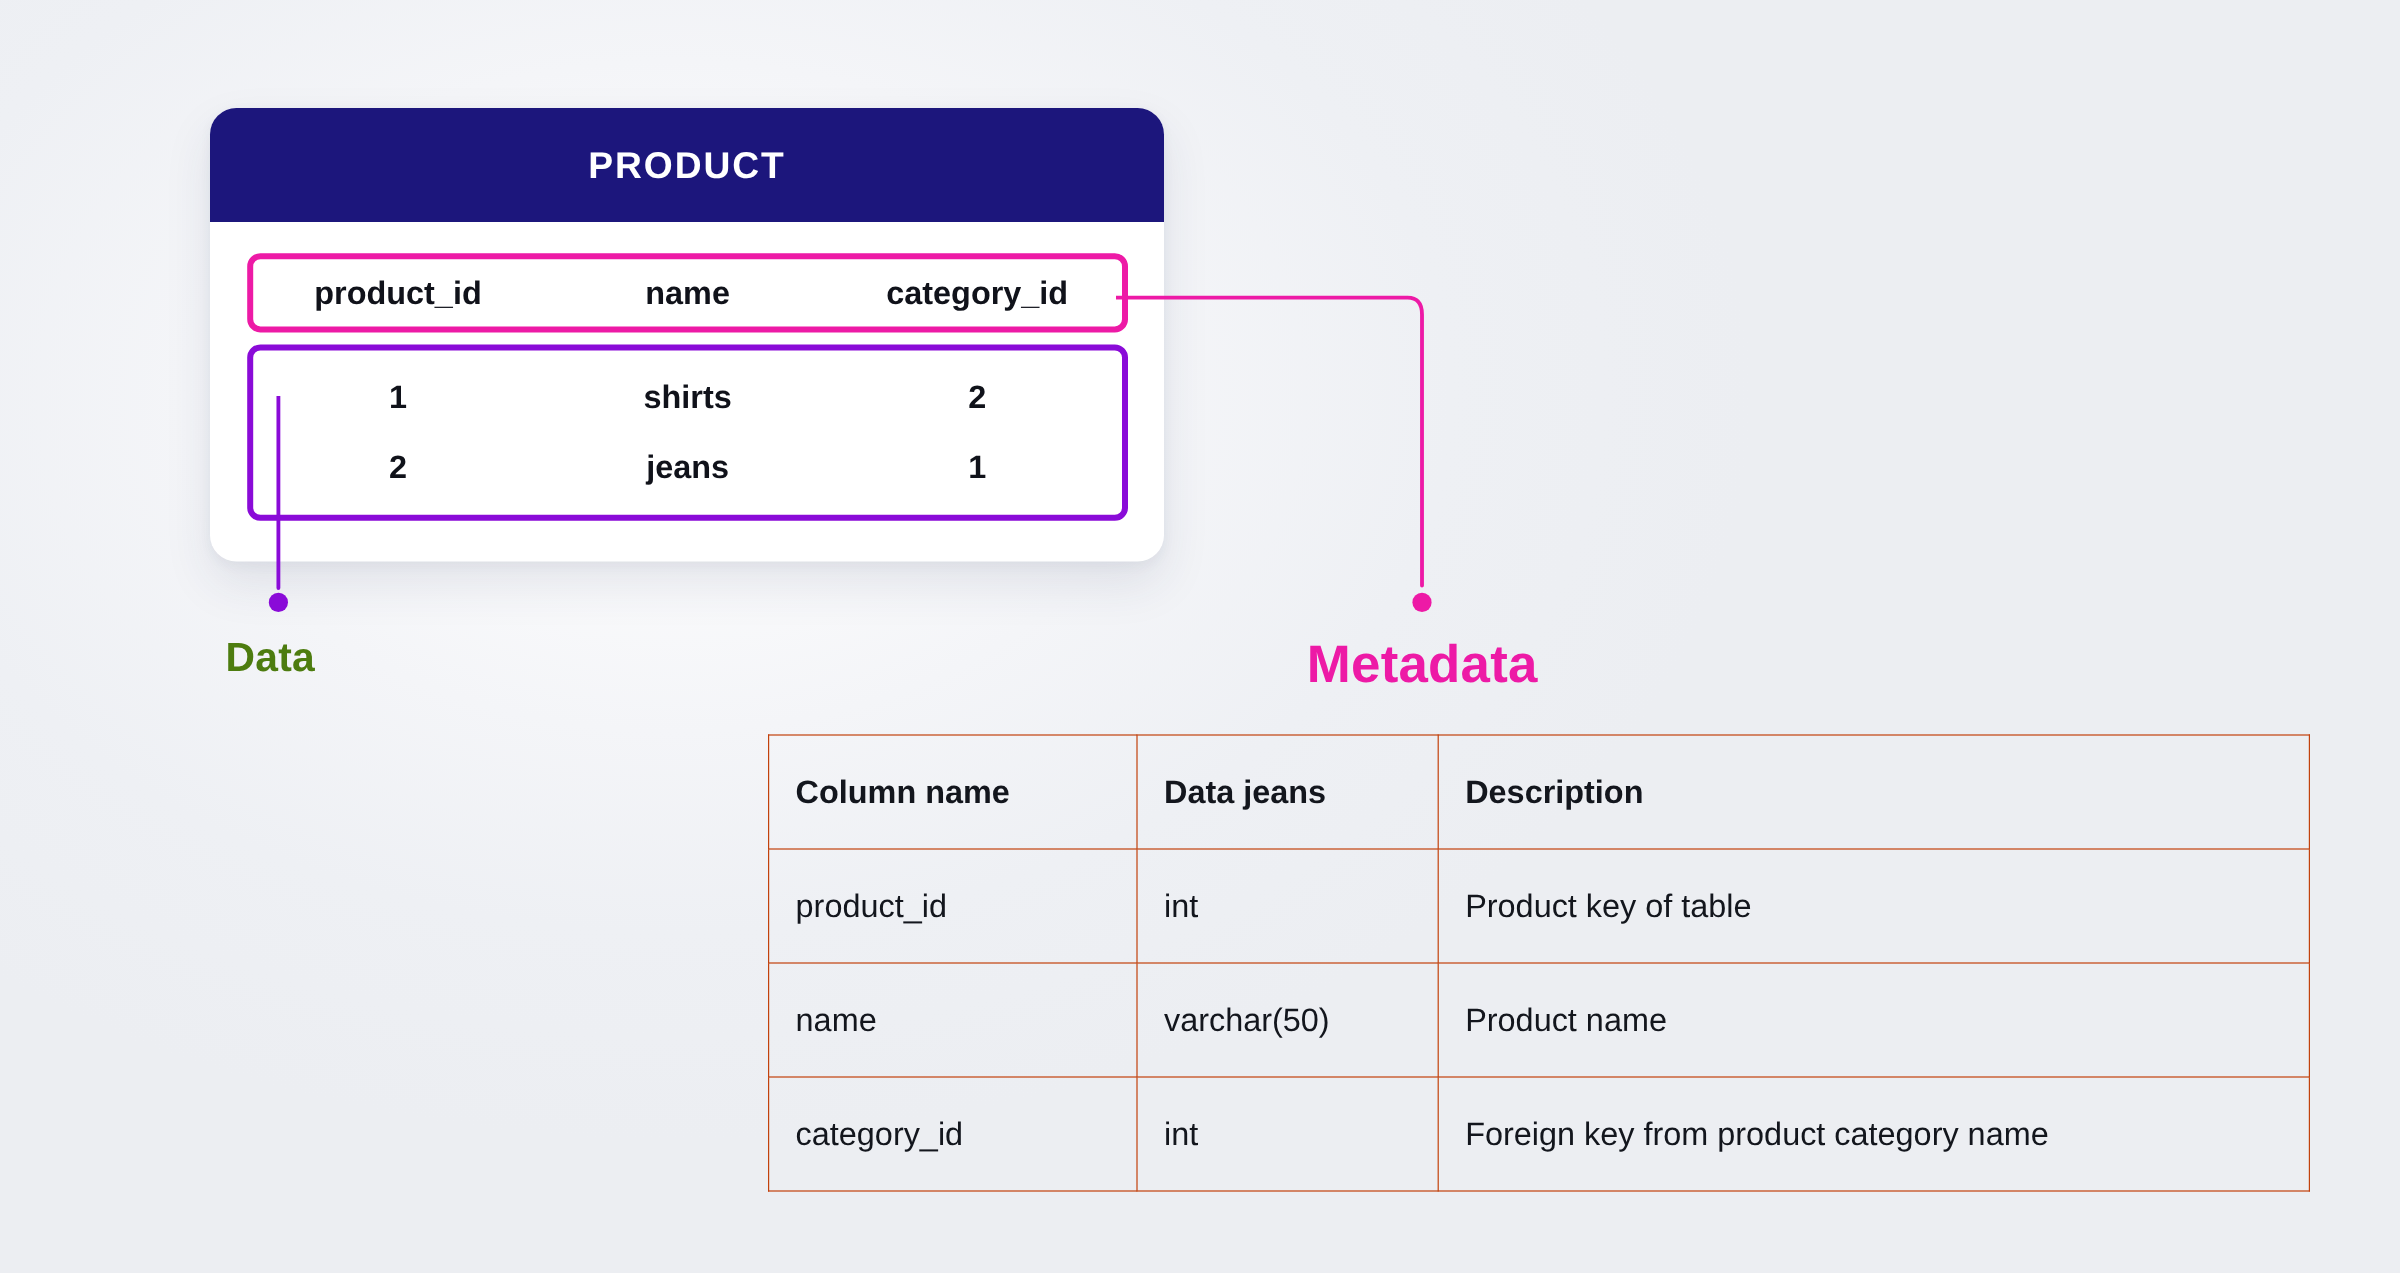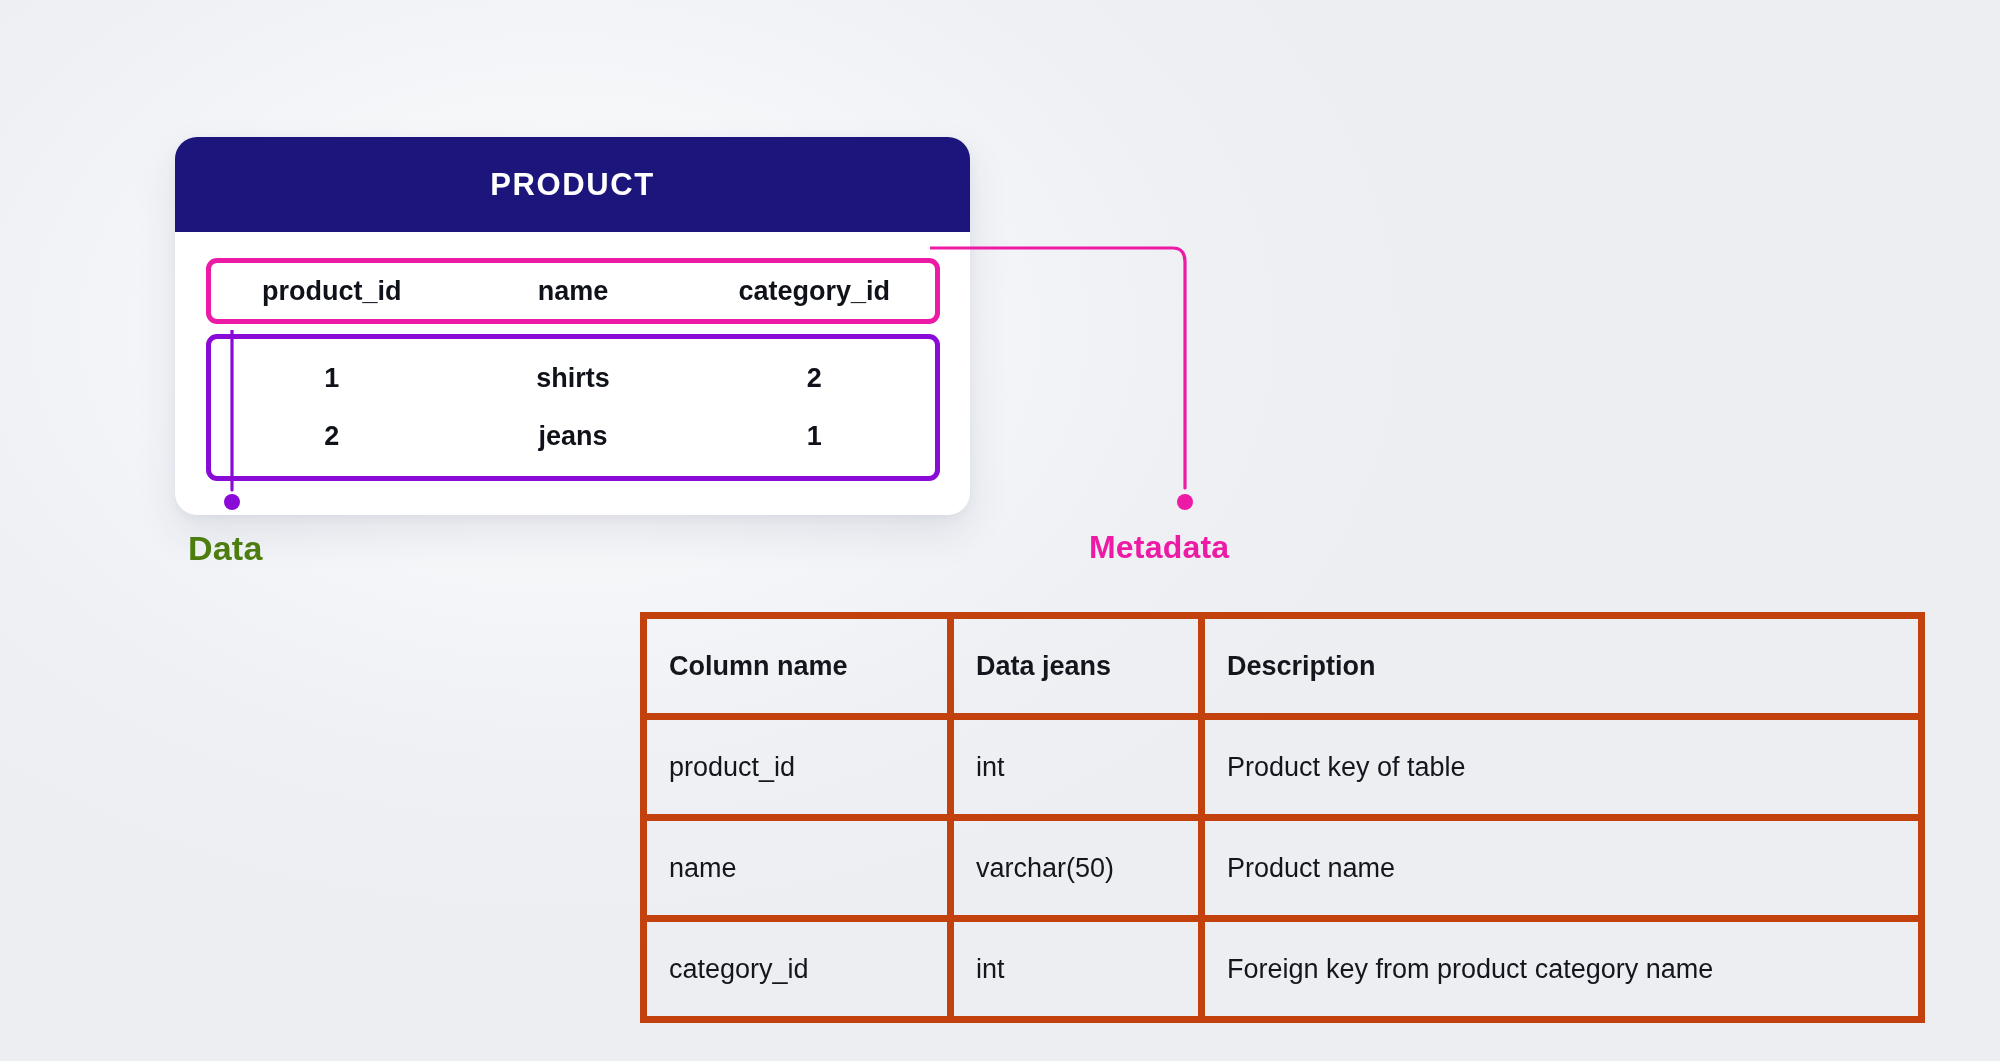--- a/index.html
+++ b/index.html
@@ -28,21 +28,20 @@
   
   #entity-card {
     position: absolute;
     left: 175px;
     top: 90px;
     width: 795px;
     height: 378px;
     background: #ffffff;
     border-radius: 22px;
     box-shadow: 0 18px 40px rgba(40, 50, 90, 0.10), 0 3px 10px rgba(40, 50, 90, 0.05);
-    margin-top: 47px;
   }
 
   #entity-card-header {
     position: absolute;
     left: 0; top: 0;
     width: 795px;
     height: 95px;
     background: #1c167c;
     border-radius: 22px 22px 0 0;
     display: flex;
@@ -127,38 +126,38 @@
     top: 529px;
     font-size: 34px;
     font-weight: bold;
     color: #4d7c0f;
     letter-spacing: 0.2px;
   }
   #label-metadata {
     position: absolute;
     left: 1089px;
     top: 529px;
-    font-size: 32px;
+    font-size: 44px;
     font-weight: bold;
     color: #ed1aa6;
     letter-spacing: 0.2px;
   }
 
   
   #metadata-table {
     position: absolute;
     left: 640px;
     top: 612px;
     width: 1285px;
     border-collapse: collapse;
     table-layout: fixed;
     background: transparent;
   }
   #metadata-table td, #metadata-table th {
-    border: 7px solid #c2410c;
+    border: 1px solid #c2410c;
     padding: 0 22px;
     height: 94px;
     text-align: left;
     vertical-align: middle;
     font-size: 27px;
     color: #13161d;
     font-weight: normal;
     background: transparent;
   }
   #metadata-table th {

